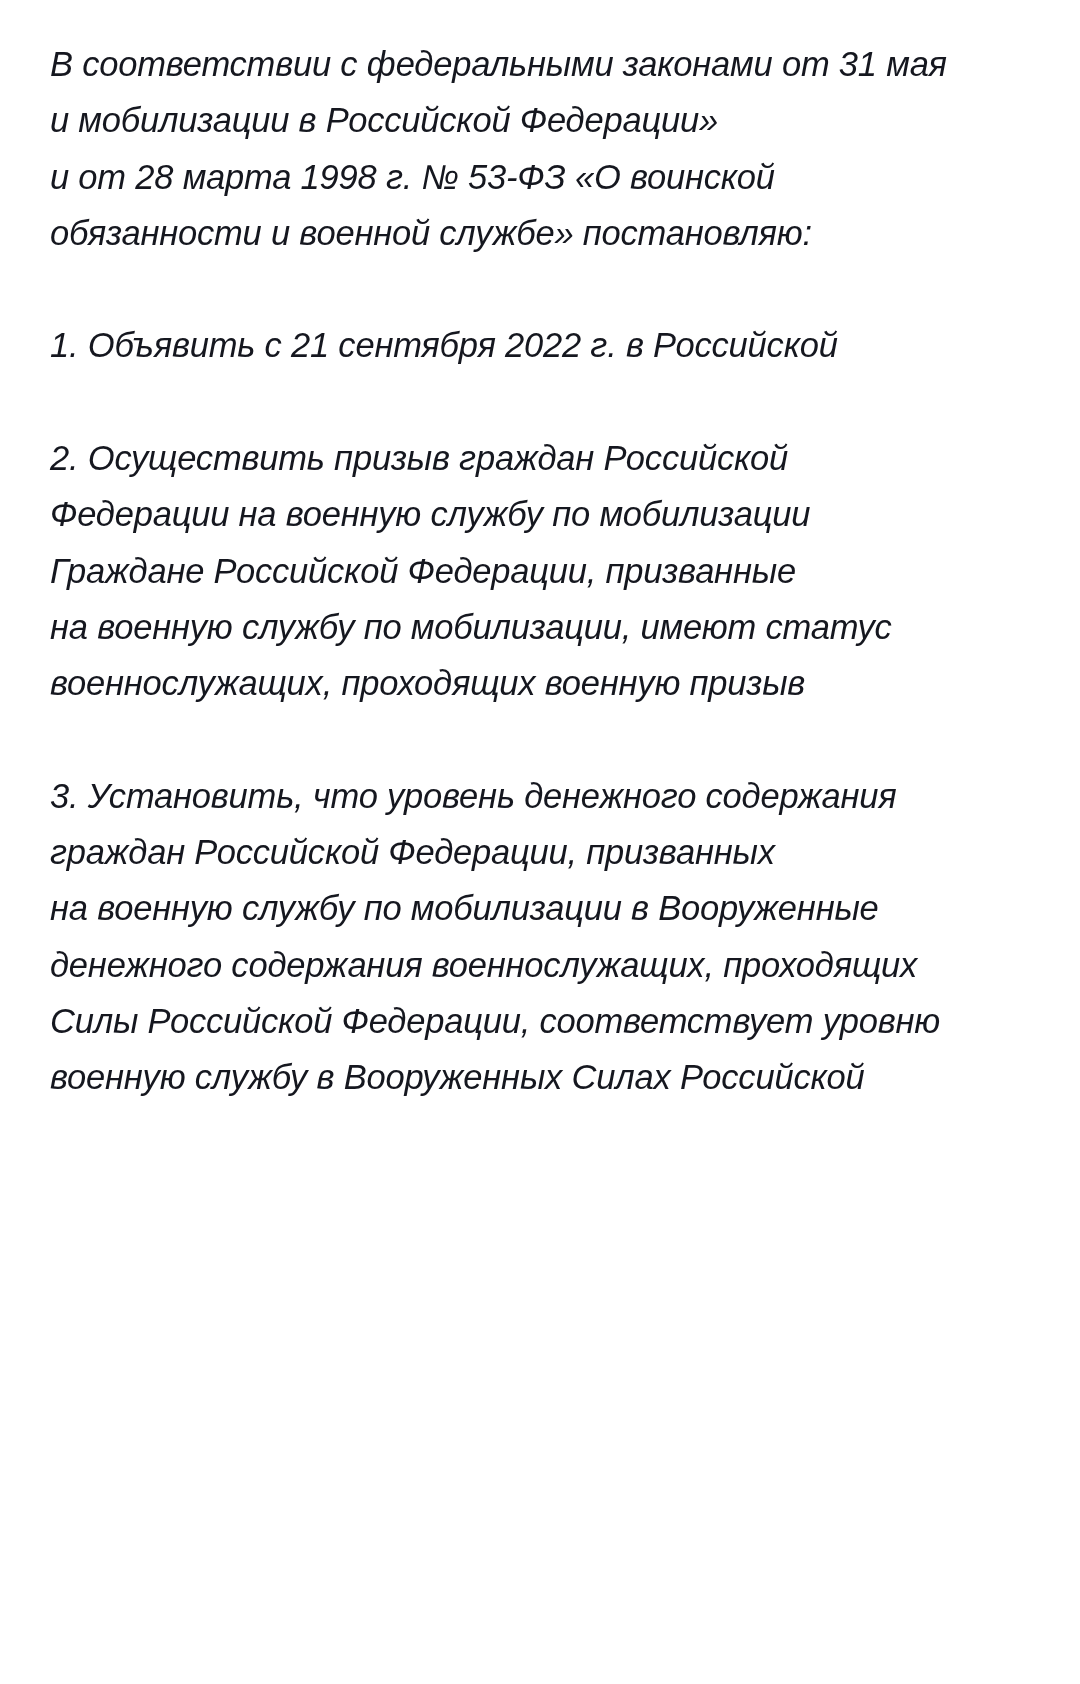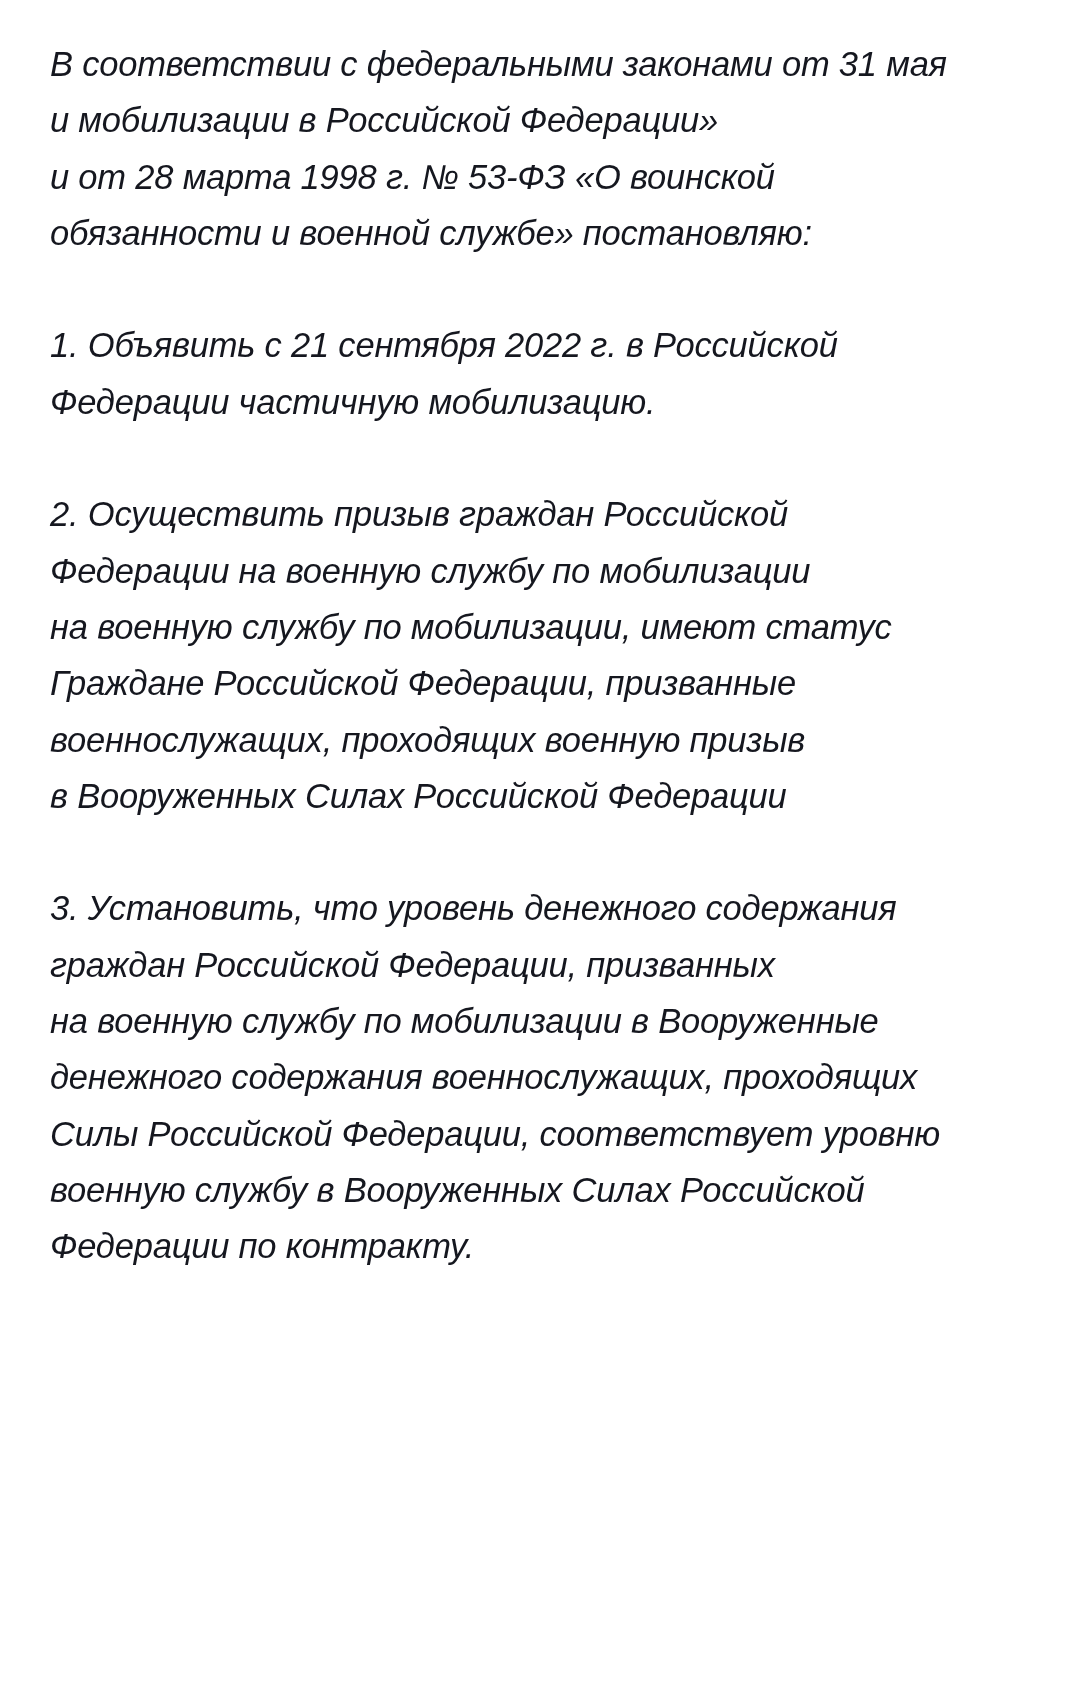--- a/index.html
+++ b/index.html
@@ -40,35 +40,32 @@
 
   <p class="para">
     <span class="line">В соответствии с федеральными законами от 31 мая</span>
     <span class="line">и мобилизации в Российской Федерации»</span>
     <span class="line">и от 28 марта 1998 г. № 53-ФЗ «О воинской</span>
     <span class="line">обязанности и военной службе» постановляю:</span>
   </p>
 
   <p class="para">
     <span class="line">1. Объявить с 21 сентября 2022 г. в Российской</span>
-    <span class="line">Федерации частичную мобилизацию.</span>
   </p>
 
   <p class="para">
     <span class="line">2. Осуществить призыв граждан Российской</span>
     <span class="line">Федерации на военную службу по мобилизации</span>
+    <span class="line">Граждане Российской Федерации, призванные</span>
     <span class="line">на военную службу по мобилизации, имеют статус</span>
-    <span class="line">Граждане Российской Федерации, призванные</span>
     <span class="line">военнослужащих, проходящих военную призыв</span>
-    <span class="line">в Вооруженных Силах Российской Федерации</span>
   </p>
 
   <p class="para">
     <span class="line">3. Установить, что уровень денежного содержания</span>
     <span class="line">граждан Российской Федерации, призванных</span>
     <span class="line">на военную службу по мобилизации в Вооруженные</span>
     <span class="line">денежного содержания военнослужащих, проходящих</span>
     <span class="line">Силы Российской Федерации, соответствует уровню</span>
     <span class="line">военную службу в Вооруженных Силах Российской</span>
-    <span class="line">Федерации по контракту.</span>
   </p>
 
 </div>
 
 </body></html>

